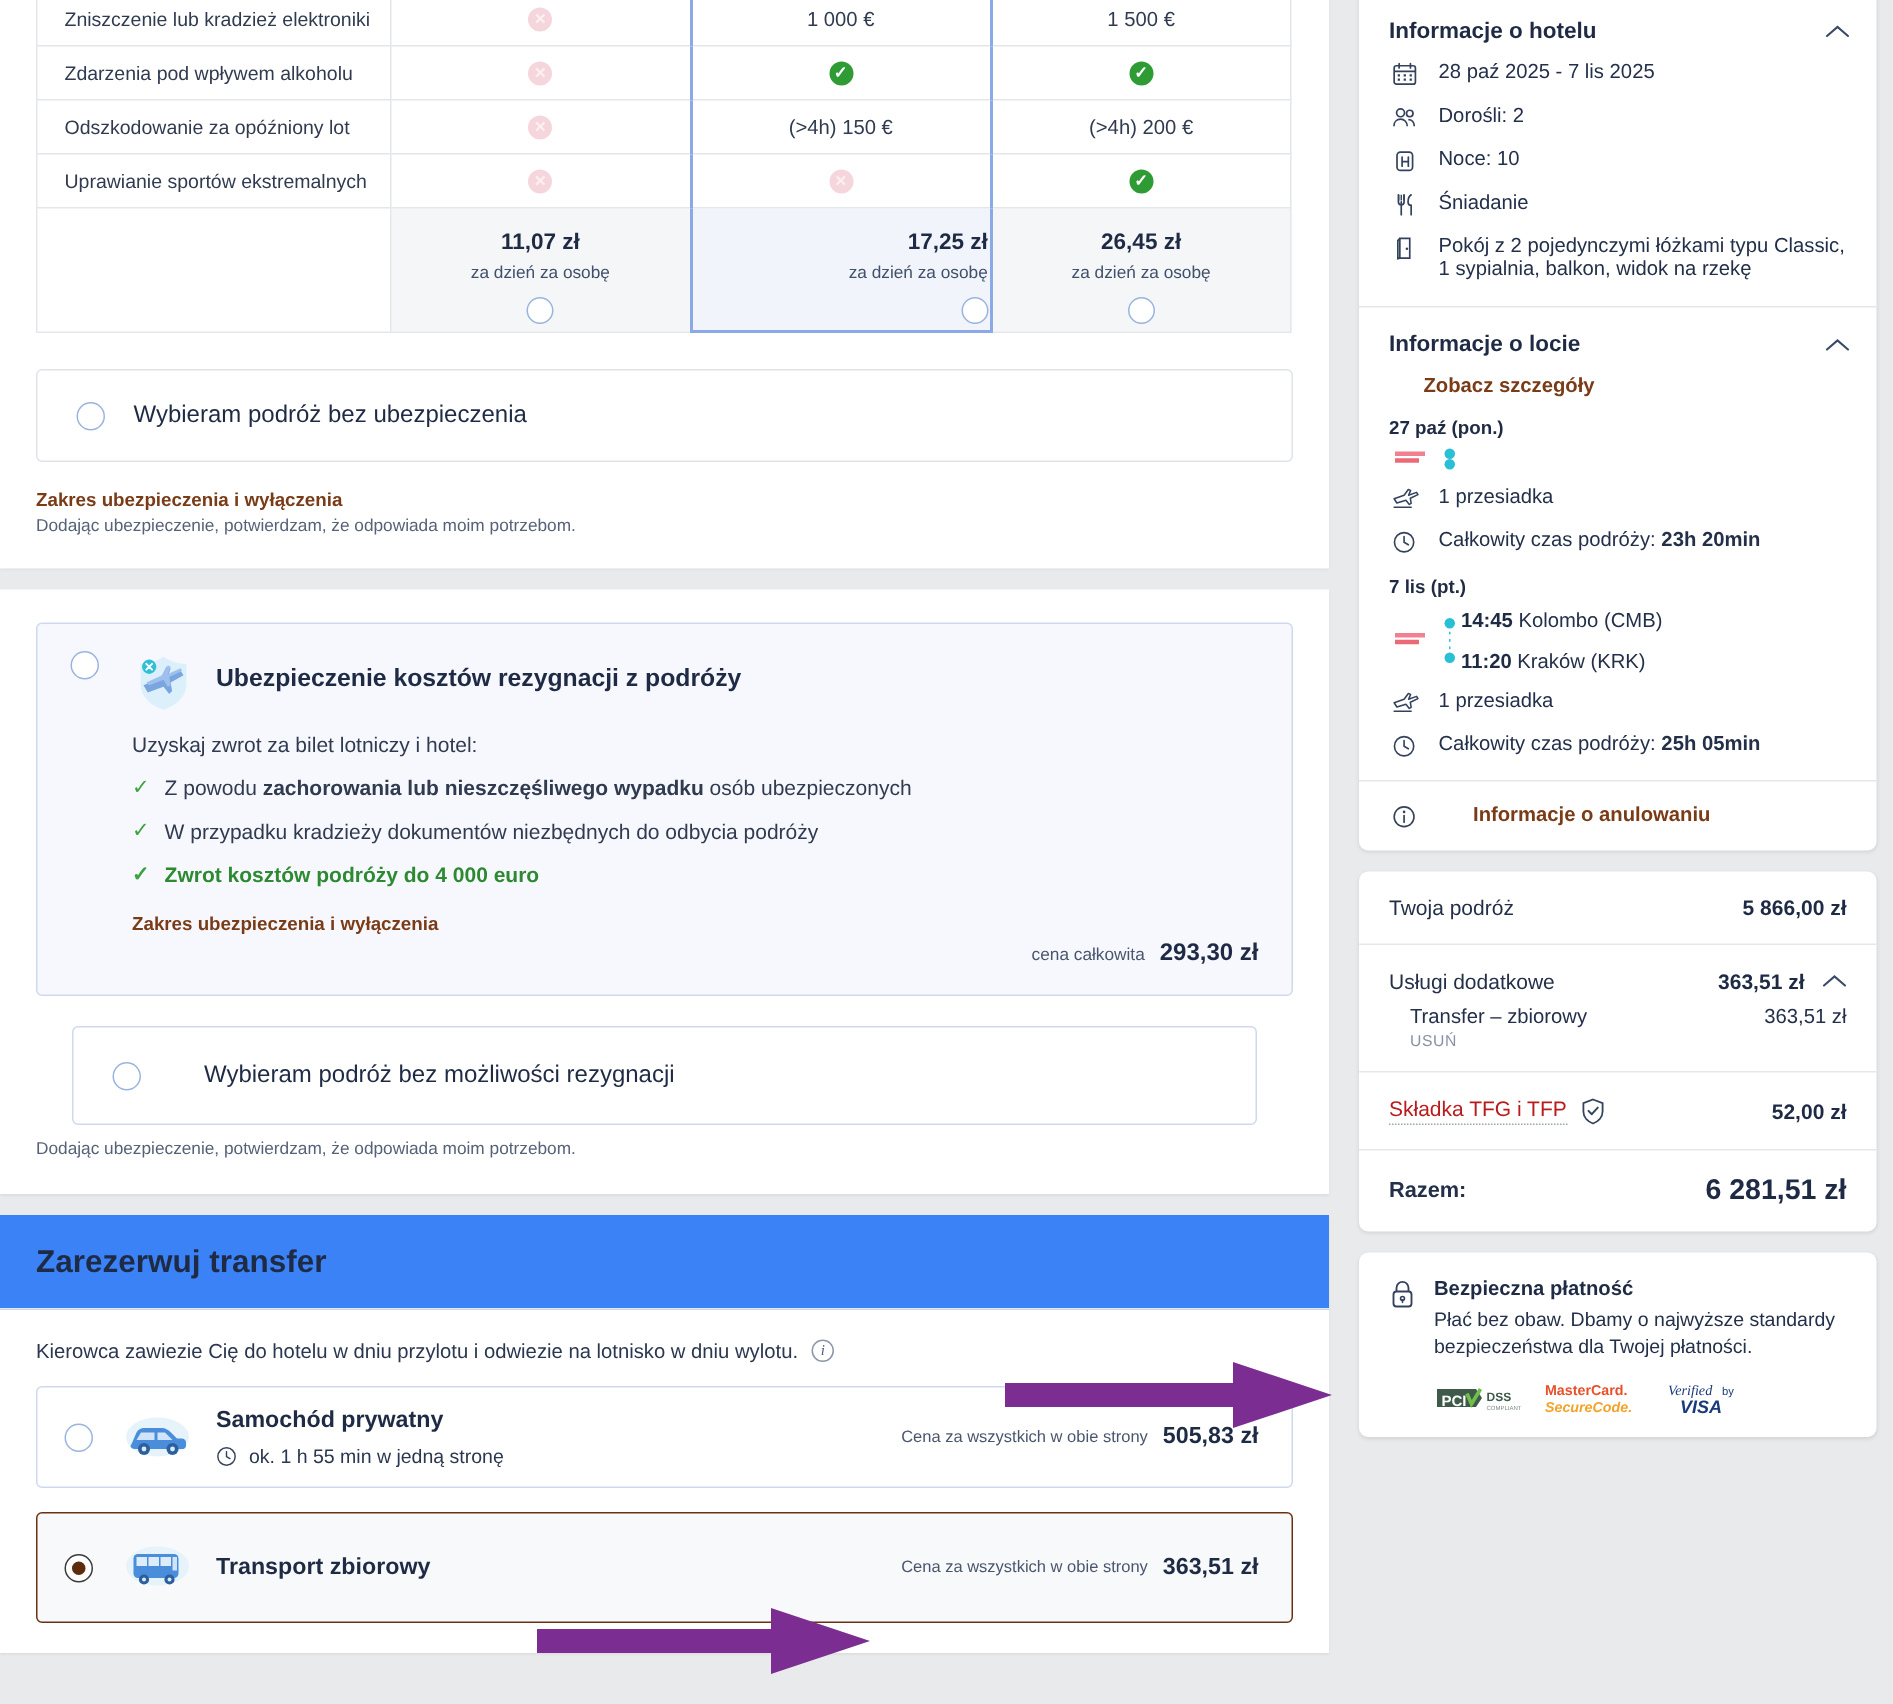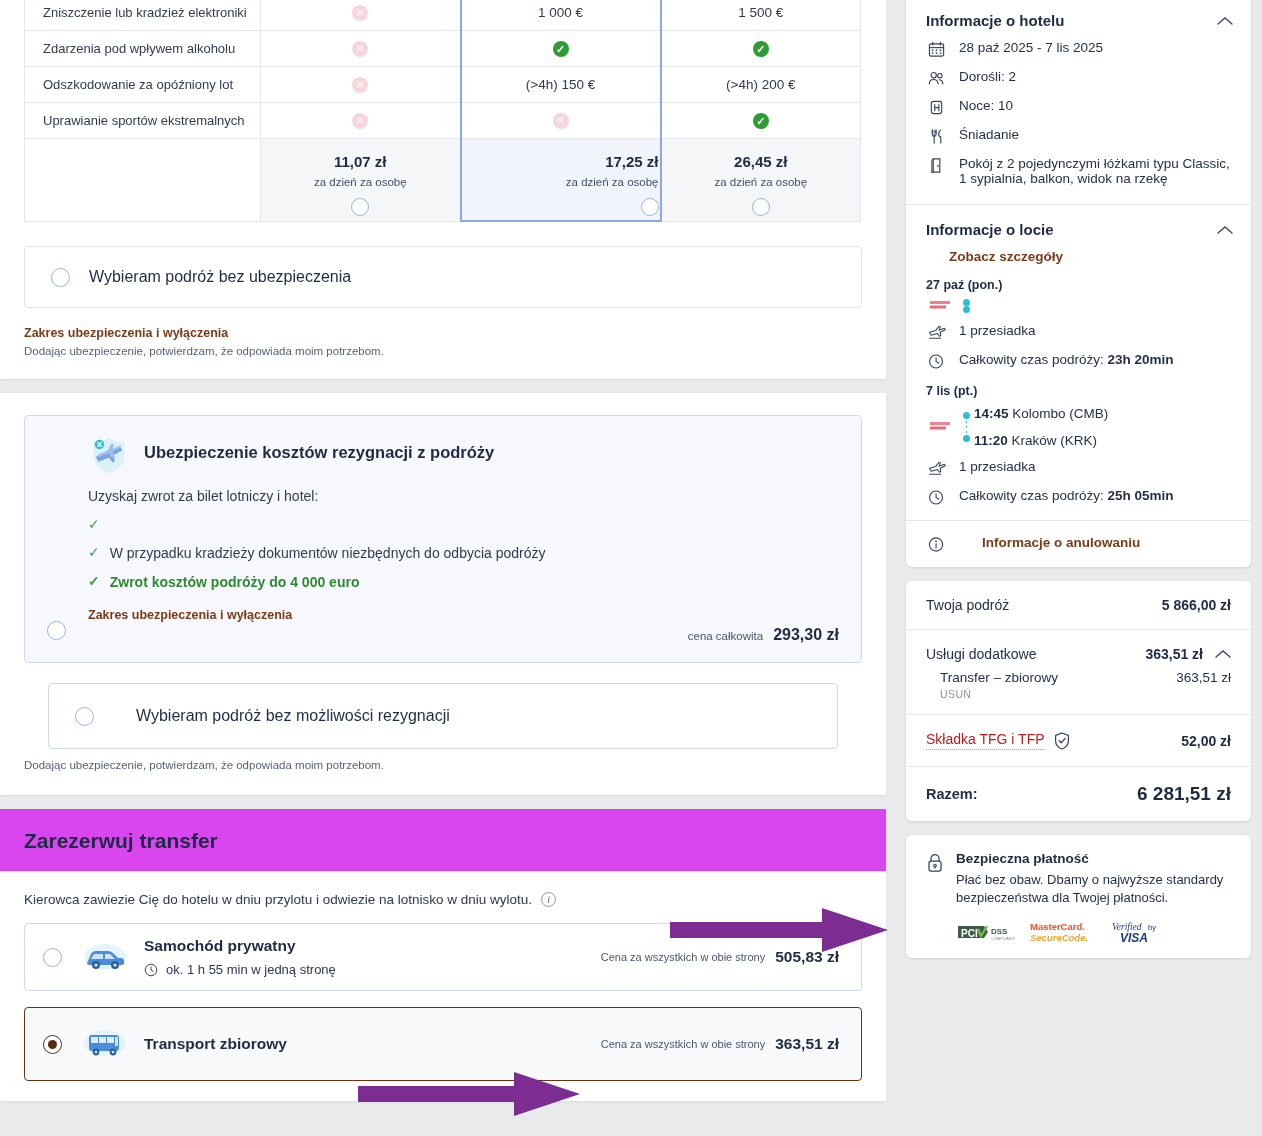--- a/index.html
+++ b/index.html
@@ -82,21 +82,21 @@
   .legal-note { color: #566277; font-size: 11.5px; margin: 5px 0 0 24px; }
 
   .card-gap { height: 14px; }
 
   
   .ins-card { padding: 22px 24px 24px 24px; }
   .ins-inner {
     border: 1px solid #cfd9ee;
     border-radius: 4px;
     background: #f7f8fd;
-    display: flex; align-items: flex-end;
+    display: flex; align-items: flex-start;
     padding: 18px 22px 18px 22px;
     min-height: 228px;
   }
   .ins-radio { flex: 0 0 auto; }
   .ins-radio .radio-o { margin-top: 0; width: 19px; height: 19px; }
   .ins-body { margin-left: 22px; flex: 1; }
   .ins-head { display: flex; align-items: flex-start; }
   .plane-badge { width: 42px; height: 42px; flex: 0 0 42px; position: relative; }
   .ins-title { font-size: 16.5px; font-weight: bold; color: #1f2b45; margin-left: 14px; margin-top: 9px; }
   .ins-sub { font-size: 14px; color: #303b50; margin: 12px 0 0 0; }
@@ -106,21 +106,21 @@
   .ins-legal { color: #7a3b17; font-weight: bold; font-size: 12.5px; margin-top: 18px; }
   .ins-price-row { display: flex; justify-content: flex-end; align-items: baseline; margin-top: 4px; }
   .cena-lbl { font-size: 11.5px; color: #49566d; margin-right: 10px; }
   .cena-val { font-size: 16px; font-weight: bold; color: #1f2b45; }
 
   .opt-box.tall { height: 66px; margin-top: 20px; border-color: #cfd9ee; }
   .opt-box.tall .opt-label { margin-left: 42px; }
 
   
   .transfer-head {
-    background: #d946ef;
+    background: #3b82f6;
     border-bottom: 1px solid #e6e9ed;
     padding: 20px 24px 18px 24px;
   }
   .transfer-title { font-size: 21px; font-weight: bold; color: #1f2b45; }
   .transfer-desc { font-size: 13.5px; color: #2b3750; margin: 20px 0 0 24px; display:flex; align-items:center; }
   .info-i {
     display: inline-block; width: 15px; height: 15px; border-radius: 50%;
     border: 1px solid #8c97a8; color: #53607a; font-size: 10px;
     text-align: center; line-height: 13px; margin-left: 9px; font-style: italic;
     font-family: "Liberation Serif", serif;
@@ -289,20 +289,21 @@
                   <circle cx="12" cy="11" r="5" fill="#2fc0d8"></circle>
                   <path d="M10 9 l4 4 M14 9 l-4 4" stroke="#fff" stroke-width="1.4" stroke-linecap="round"></path>
                 </svg>
               </div>
               <div class="ins-title">Ubezpieczenie kosztów rezygnacji z podróży</div>
             </div>
             <div class="ins-sub">Uzyskaj zwrot za bilet lotniczy i hotel:</div>
 
             <div class="ins-li">
               <span class="chk">✓</span>
+              <span><span>Z powodu </span><b>zachorowania lub nieszczęśliwego wypadku</b><span> osób ubezpieczonych</span></span>
             </div>
             <div class="ins-li">
               <span class="chk">✓</span>
               <span>W przypadku kradzieży dokumentów niezbędnych do odbycia podróży</span>
             </div>
             <div class="ins-li green">
               <span class="chk">✓</span>
               <b>Zwrot kosztów podróży do 4 000 euro</b>
             </div>
 

